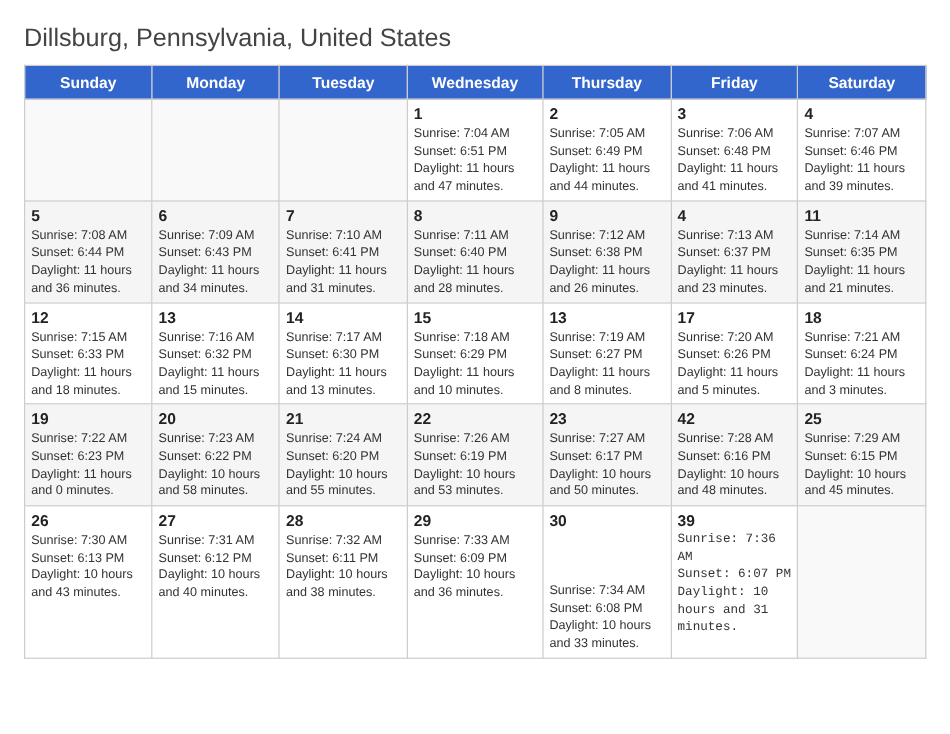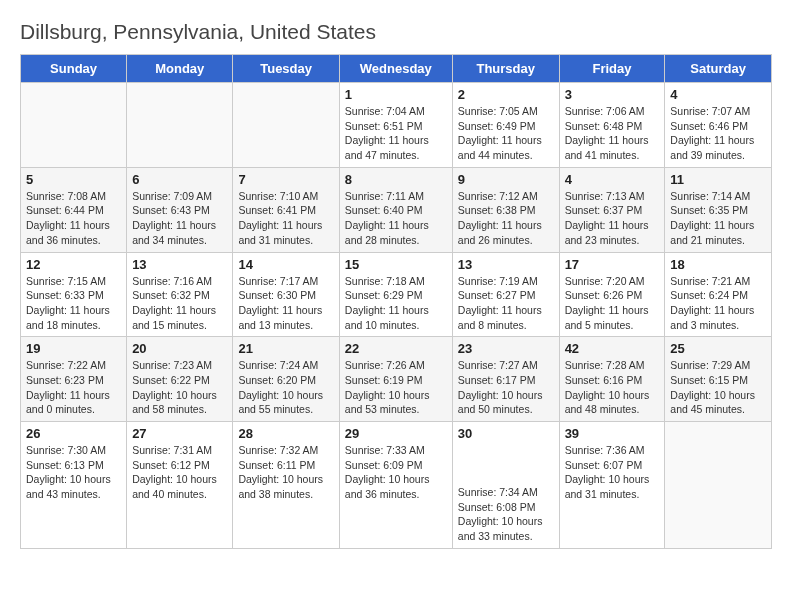--- a/index.html
+++ b/index.html
@@ -305,20 +305,20 @@
 Daylight: 10 hours and 36 minutes.</div>
         </td>
         <td>
           <div class="day-number">30</div>
           <div class="day-info" style="white-space: pre-line; margin-top: 44px;">Sunrise: 7:34 AM
 Sunset: 6:08 PM
 Daylight: 10 hours and 33 minutes.</div>
         </td>
         <td>
           <div class="day-number">39</div>
-          <div class="day-info" style="white-space: pre-line;">Sunrise: 7:36 AM
+          <div class="day-info" style="white-space: pre-line; font-family: Liberation Mono, monospace;">Sunrise: 7:36 AM
 Sunset: 6:07 PM
 Daylight: 10 hours and 31 minutes.</div>
         </td>
         <td class="empty"></td>
       </tr>
     </tbody>
 </table>
 
 </body></html>

